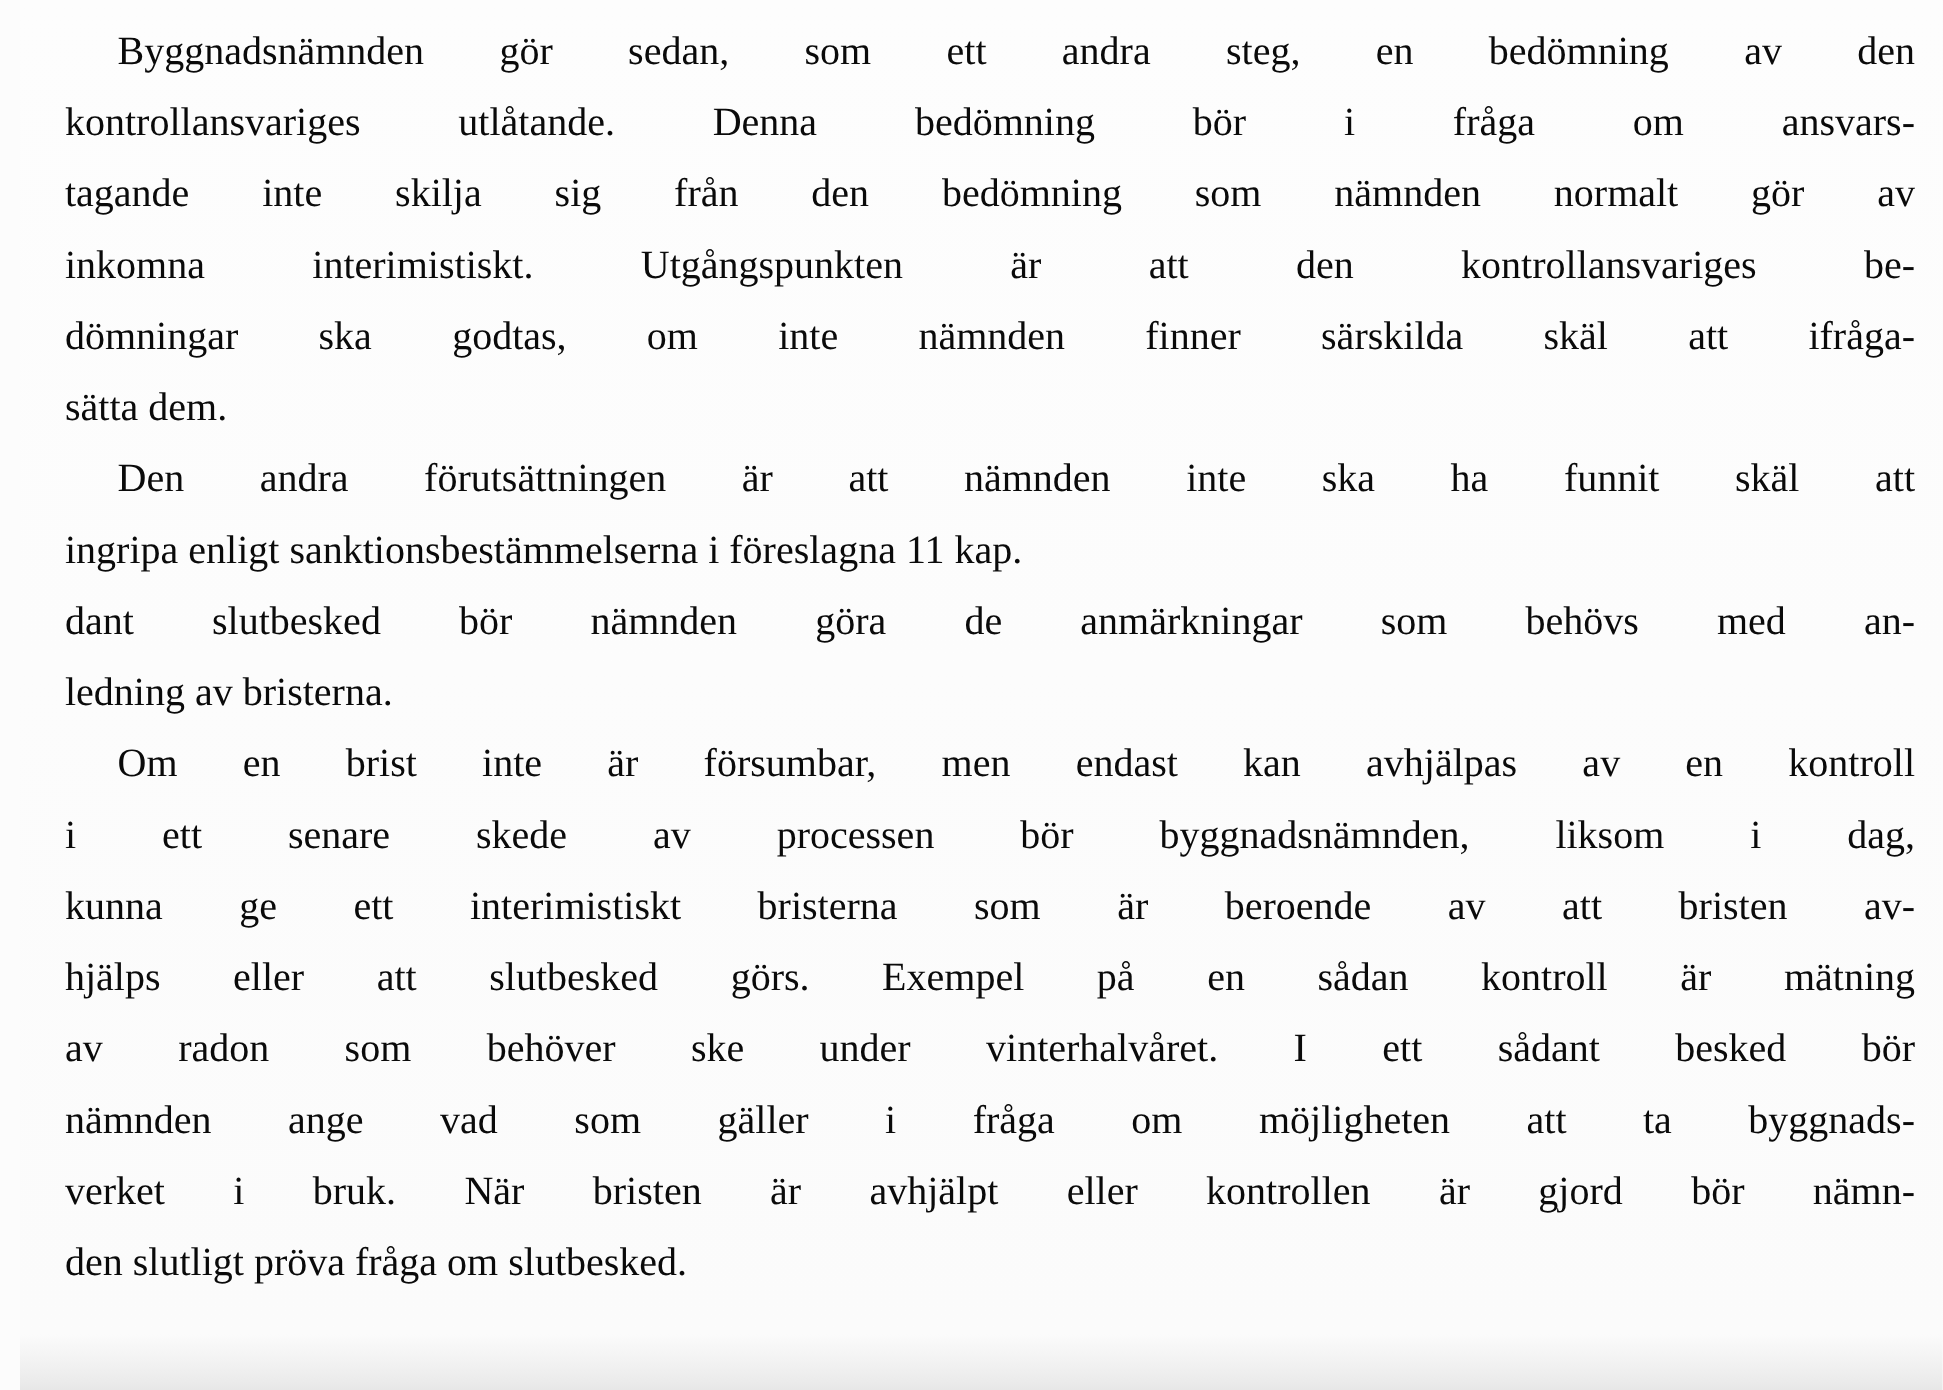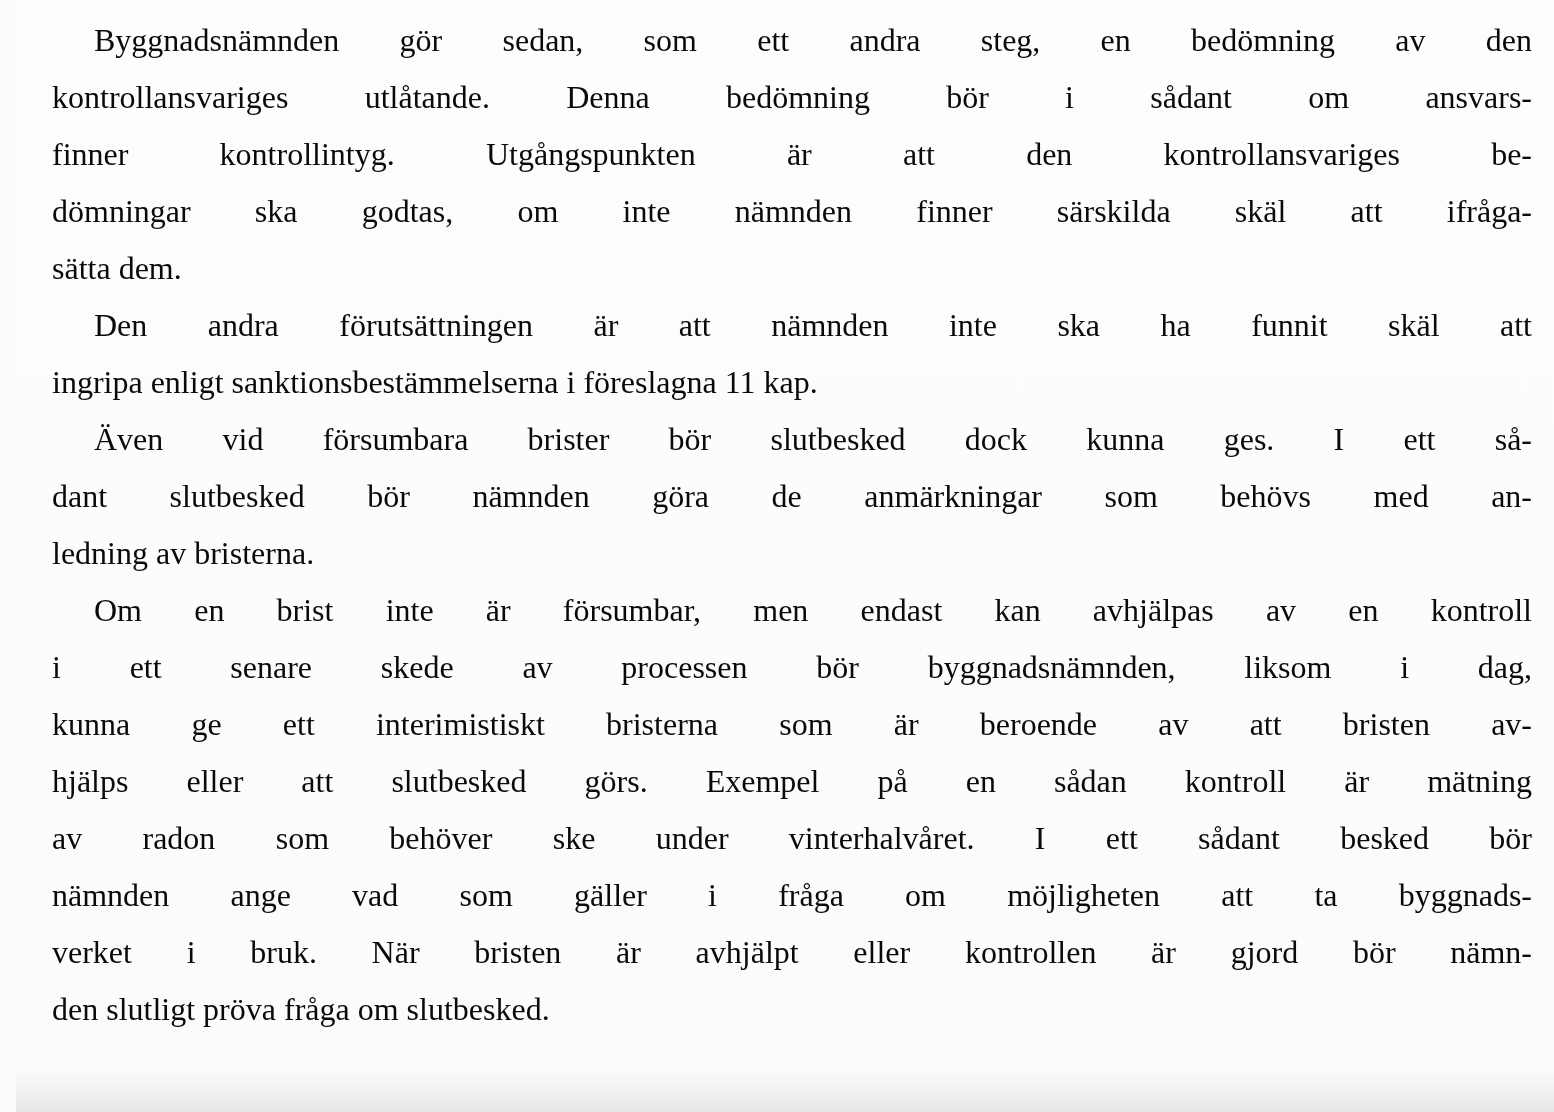--- a/index.html
+++ b/index.html
@@ -43,27 +43,27 @@
     text-align-last: left;
     -moz-text-align-last: left;
   }
 </style>
 </head>
 <body>
 
 <div class="page">
   <div class="text-block" id="text-block">
       <div class="line first">Byggnadsnämnden gör sedan, som ett andra steg, en bedömning av den</div>
-      <div class="line">kontrollansvariges utlåtande. Denna bedömning bör i sådant om ansvars-</div>
-      <div class="line">finner kontrollintyg. Utgångspunkten är att den kontrollansvariges be-</div>
+      <div class="line">kontrollansvariges utlåtande. Denna bedömning bör i fråga om ansvars-</div>
+      <div class="line">tagande inte skilja sig från den bedömning som nämnden normalt gör av</div>
+      <div class="line">inkomna interimistiskt. Utgångspunkten är att den kontrollansvariges be-</div>
       <div class="line">dömningar ska godtas, om inte nämnden finner särskilda skäl att ifråga-</div>
       <div class="line last">sätta dem.</div>
       <div class="line first">Den andra förutsättningen är att nämnden inte ska ha funnit skäl att</div>
       <div class="line last">ingripa enligt sanktionsbestämmelserna i föreslagna 11 kap.</div>
-      <div class="line first">Även vid försumbara brister bör slutbesked dock kunna ges. I ett så-</div>
       <div class="line">dant slutbesked bör nämnden göra de anmärkningar som behövs med an-</div>
       <div class="line last">ledning av bristerna.</div>
       <div class="line first">Om en brist inte är försumbar, men endast kan avhjälpas av en kontroll</div>
       <div class="line">i ett senare skede av processen bör byggnadsnämnden, liksom i dag,</div>
       <div class="line">kunna ge ett interimistiskt bristerna som är beroende av att bristen av-</div>
       <div class="line">hjälps eller att slutbesked görs. Exempel på en sådan kontroll är mätning</div>
       <div class="line">av radon som behöver ske under vinterhalvåret. I ett sådant besked bör</div>
       <div class="line">nämnden ange vad som gäller i fråga om möjligheten att ta byggnads-</div>
       <div class="line">verket i bruk. När bristen är avhjälpt eller kontrollen är gjord bör nämn-</div>
       <div class="line last">den slutligt pröva fråga om slutbesked.</div>

